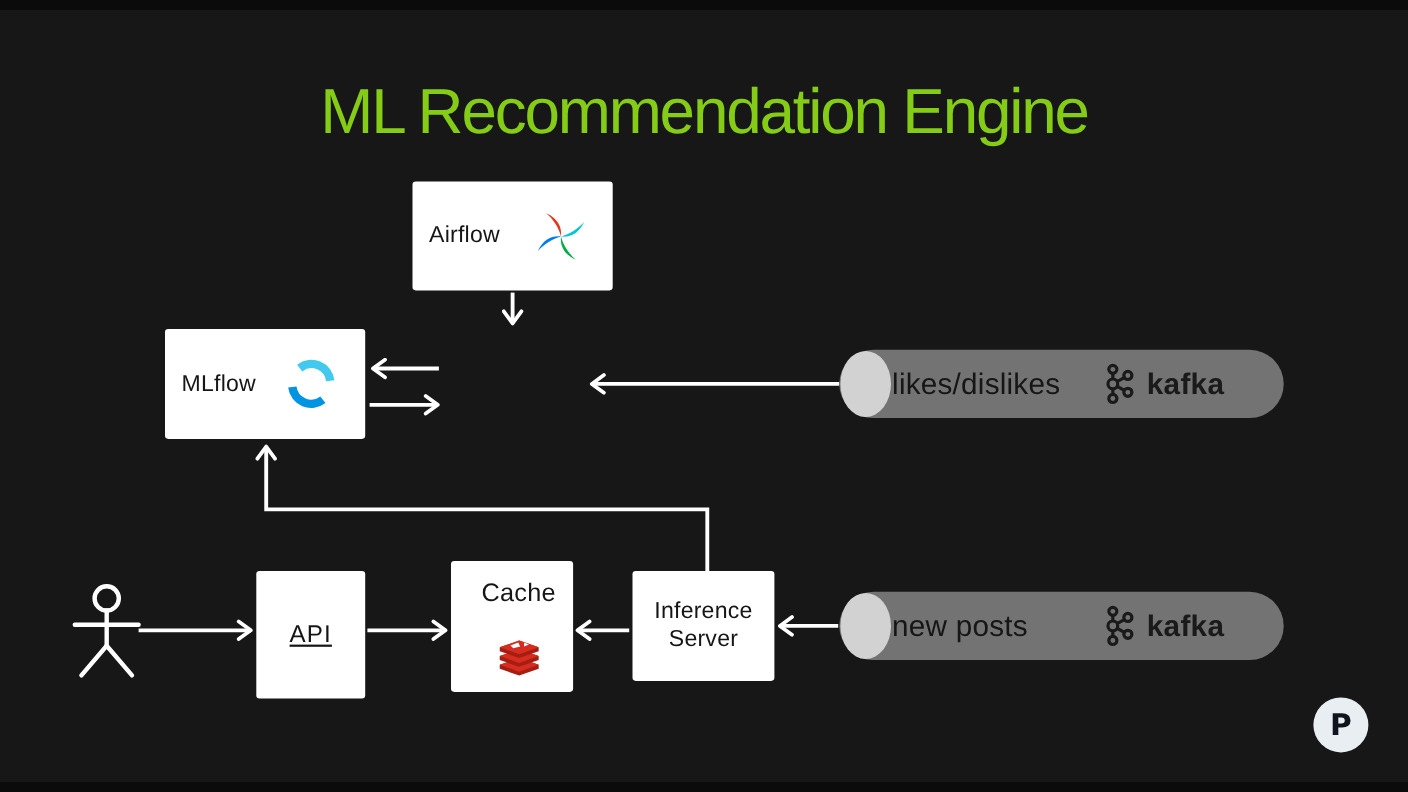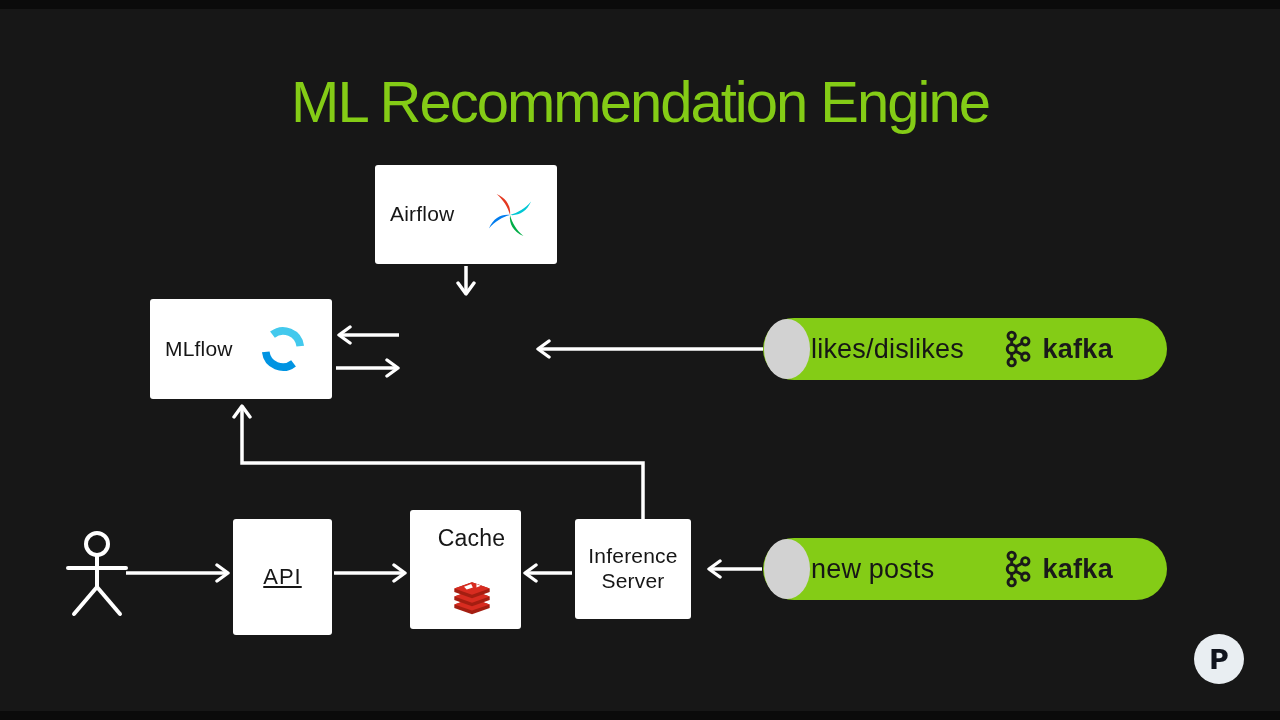--- a/index.html
+++ b/index.html
@@ -31,25 +31,25 @@
                    justify-content:space-between; padding:0 24px 0 15px; }
   #node-mlflow   { left:150px; top:299px; width:182px; height:100px;
                    justify-content:space-between; padding:0 26px 0 15px; }
   #node-training { left:403px; top:299px; width:127px; height:99px; }
   #node-api      { left:233px; top:519px; width:99px;  height:116px;text-decoration:underline; }
   #node-api .label { font-size:22px; letter-spacing:1px; }
   #node-cache    { left:410px; top:510px; width:111px; height:119px;
                    flex-direction:column; justify-content:flex-start; padding-top:15px;padding-left:12px; }
   #node-cache .label { font-size:23px; }
   #node-cache svg { margin-top:12px; }
-  #node-inference{ left:575px; top:519px; width:116px; height:100px; }
+  #node-inference{ left:575px; top:519px; width:129px; height:100px; }
 
   .queue {
     position:absolute; width:404px; height:62px;
-    background:#84cc16; border-radius:31px;
+    background:#737373; border-radius:31px;
     display:flex; align-items:center; z-index:2; color:#161616;text-align:right;
   }
   #queue-likes { left:763px; top:318px; }
   #queue-posts { left:763px; top:538px; }
   .queue .cap {
     position:absolute; left:1px; top:1px; width:46px; height:60px;
     background:#d2d2d2; border-radius:50%;
   }
   .queue .qlabel { margin-left:48px; font-size:27px; letter-spacing:0.2px; }
   .queue .brand { margin-left:auto; margin-right:54px; display:flex; align-items:center; gap:9px; }

